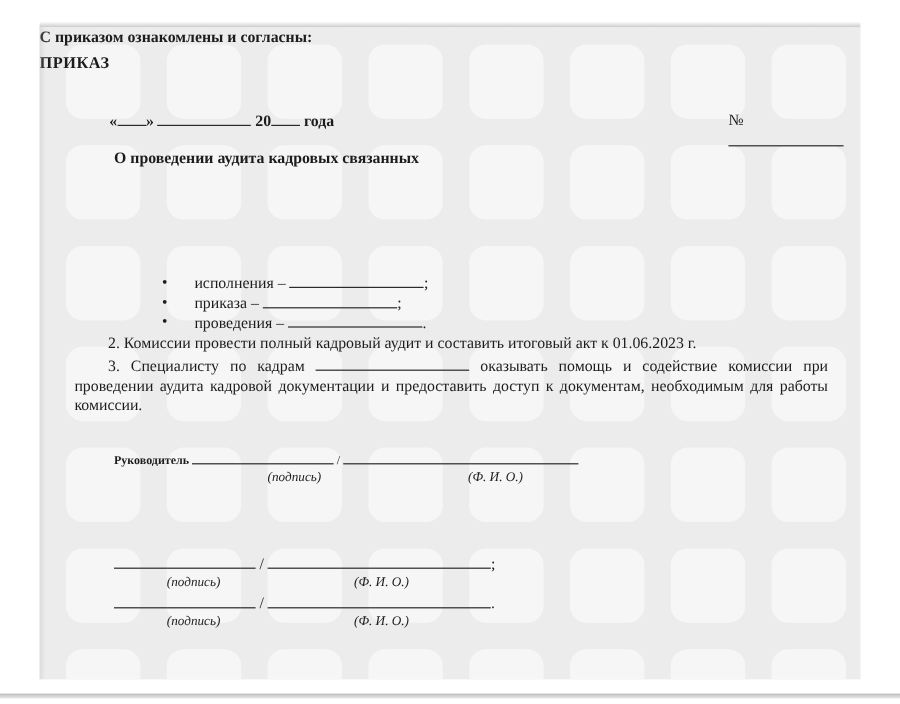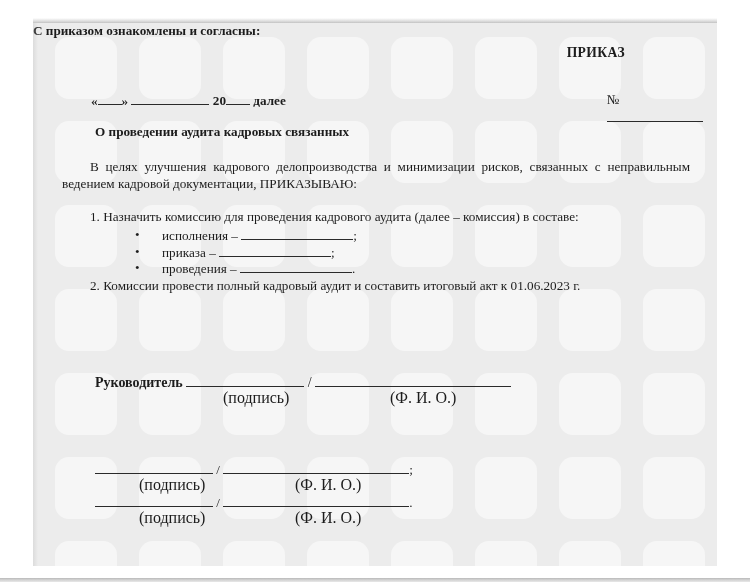--- a/index.html
+++ b/index.html
@@ -92,21 +92,21 @@
     color: #1c1c1c;
     font-size: 13.2px;
     line-height: 16.5px;
   }
 
   .title {
     position: absolute;
     left: 0;
     top: 22px;
     width: 592px;
-    text-align: right;
+    text-align: left;
     font-weight: bold;
     font-size: 13.6px;
     letter-spacing: 0.4px;
   }
 
   .datebar {
     position: absolute;
     left: 58px;
     top: 69px;
     width: 600px;
@@ -161,40 +161,40 @@
     top: 0;
     font-size: 13px;
   }
 
   #p-item2 { left: 29px; top: 255px; width: 628px; text-indent: 28px; }
   #p-item3 { left: 29px; top: 272px; width: 628px; text-indent: 28px; }
   #p-item4 { left: 29px; top: 322px; width: 628px; text-indent: 28px; }
 
   .sigline {
     position: absolute;
-    font-size: 14px;
+    font-size: 10px;
     white-space: nowrap;
   }
   #sig-leader-line { left: 62px; top: 350px; }
   #sig-leader-line .lead { font-weight: bold; }
 
   #ack-head { left: 62px; top: 416px; font-weight: bold; font-size: 13.2px; }
 
   .ack-line { position: absolute; font-size: 13.2px; white-space: nowrap; }
 
   .u-sign { display: inline-block; width: 118px; border-bottom: 1px solid #2a2a2a; height: 13px; }
   .u-name { display: inline-block; width: 186px; border-bottom: 1px solid #2a2a2a; height: 13px; }
   .u-name-long { display: inline-block; width: 196px; border-bottom: 1px solid #2a2a2a; height: 13px; }
   .u-spec { display: inline-block; width: 128px; border-bottom: 1px solid #2a2a2a; height: 13px; }
   .u-blank-md { display: inline-block; width: 78px; border-bottom: 1px solid #2a2a2a; height: 12px; }
   .u-blank-xs { display: inline-block; width: 24px; border-bottom: 1px solid #2a2a2a; height: 12px; }
   .u-num { display: inline-block; width: 96px; border-bottom: 1px solid #2a2a2a; height: 12px; }
   .u-member { display: inline-block; width: 112px; border-bottom: 1px solid #2a2a2a; height: 12px; }
 
-  .cap { position: absolute; font-size: 16px; }
+  .cap { position: absolute; font-size: 11px; font-style: italic; }
 </style>
 </head>
 <body>
 
 <div id="screen">
 
   <div id="top-shadow"></div>
 
   <div id="paper">
     <div id="tiles">
@@ -254,29 +254,27 @@
         <div class="tile" style="left: 442px; top: 518px; width: 62px; height: 62px;"></div>
         <div class="tile" style="left: 526px; top: 518px; width: 62px; height: 62px;"></div>
         <div class="tile" style="left: 610px; top: 518px; width: 62px; height: 62px;"></div>
       </div>
 
     <div id="doc">
 
       <div class="title">ПРИКАЗ</div>
 
       <div class="datebar">
-        <span class="date-left"><span>«</span><span class="u-blank-xs"></span><span>»</span> <span class="u-blank-md"></span> <span>20</span><span class="u-blank-xs"></span> <span>далее</span></span>
+        <span class="date-left"><span>«</span><span class="u-blank-xs"></span><span>»</span> <span class="u-blank-md"></span> <span>20</span><span class="u-blank-xs"></span> <span>года</span></span>
         <span class="date-right"><span>№</span> <span class="u-num"></span></span>
       </div>
 
       <div class="subject">О проведении аудита кадровых связанных</div>
 
-      <div class="para" id="p-preamble">В целях улучшения кадрового делопроизводства и минимизации рисков, связанных с неправильным ведением кадровой документации, ПРИКАЗЫВАЮ:</div>
-
-      <div class="para" id="p-item1"><span>1.</span> <span>Назначить комиссию для проведения кадрового аудита (далее – комиссия) в составе:</span></div>
+
 
       <ul class="members">
         <li>
           <span class="bullet">•</span>
           <span>исполнения –</span>
           <span class="u-member"></span><span>;</span>
         </li>
         <li>
           <span class="bullet">•</span>
           <span>приказа –</span>
@@ -284,20 +282,21 @@
         </li>
         <li>
           <span class="bullet">•</span>
           <span>проведения –</span>
           <span class="u-member"></span><span>.</span>
         </li>
       </ul>
 
       <div class="para" id="p-item2"><span>2.</span> <span>Комиссии провести полный кадровый аудит и составить итоговый акт к 01.06.2023 г.</span></div>
 
+      <div class="para" id="p-item3"><span>3.</span> <span>Специалисту по кадрам</span> <span class="u-spec"></span> <span>оказывать помощь и содействие комиссии при проведении аудита кадровой документации и предоставить доступ к документам, необходимым для работы комиссии.</span></div>
 
 
       <div class="sigline" id="sig-leader-line">
         <span class="lead">Руководитель</span>
         <span class="u-sign"></span>
         <span>/</span>
         <span class="u-name-long"></span>
       </div>
       <div class="cap" style="left:190px; top:367px;">(подпись)</div>
       <div class="cap" style="left:357px; top:367px;">(Ф. И. О.)</div>

